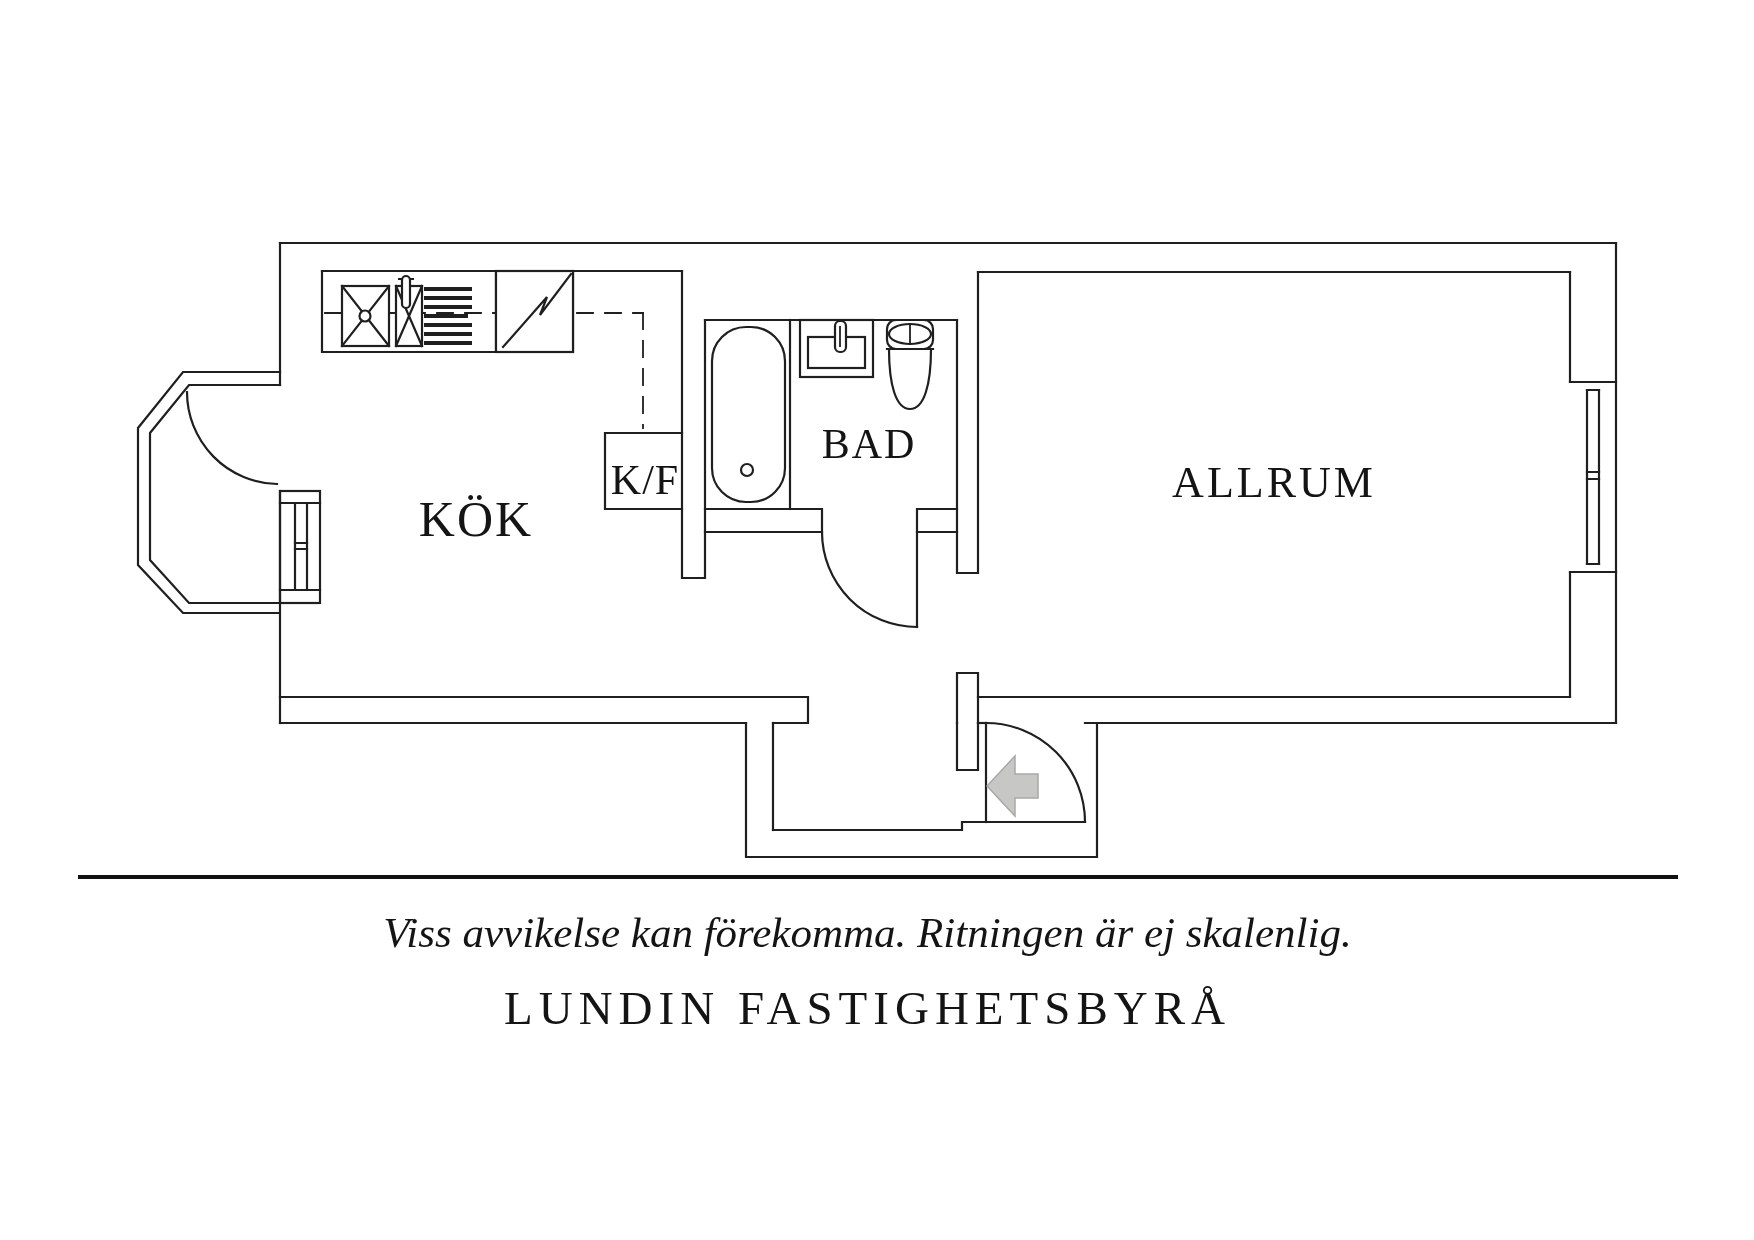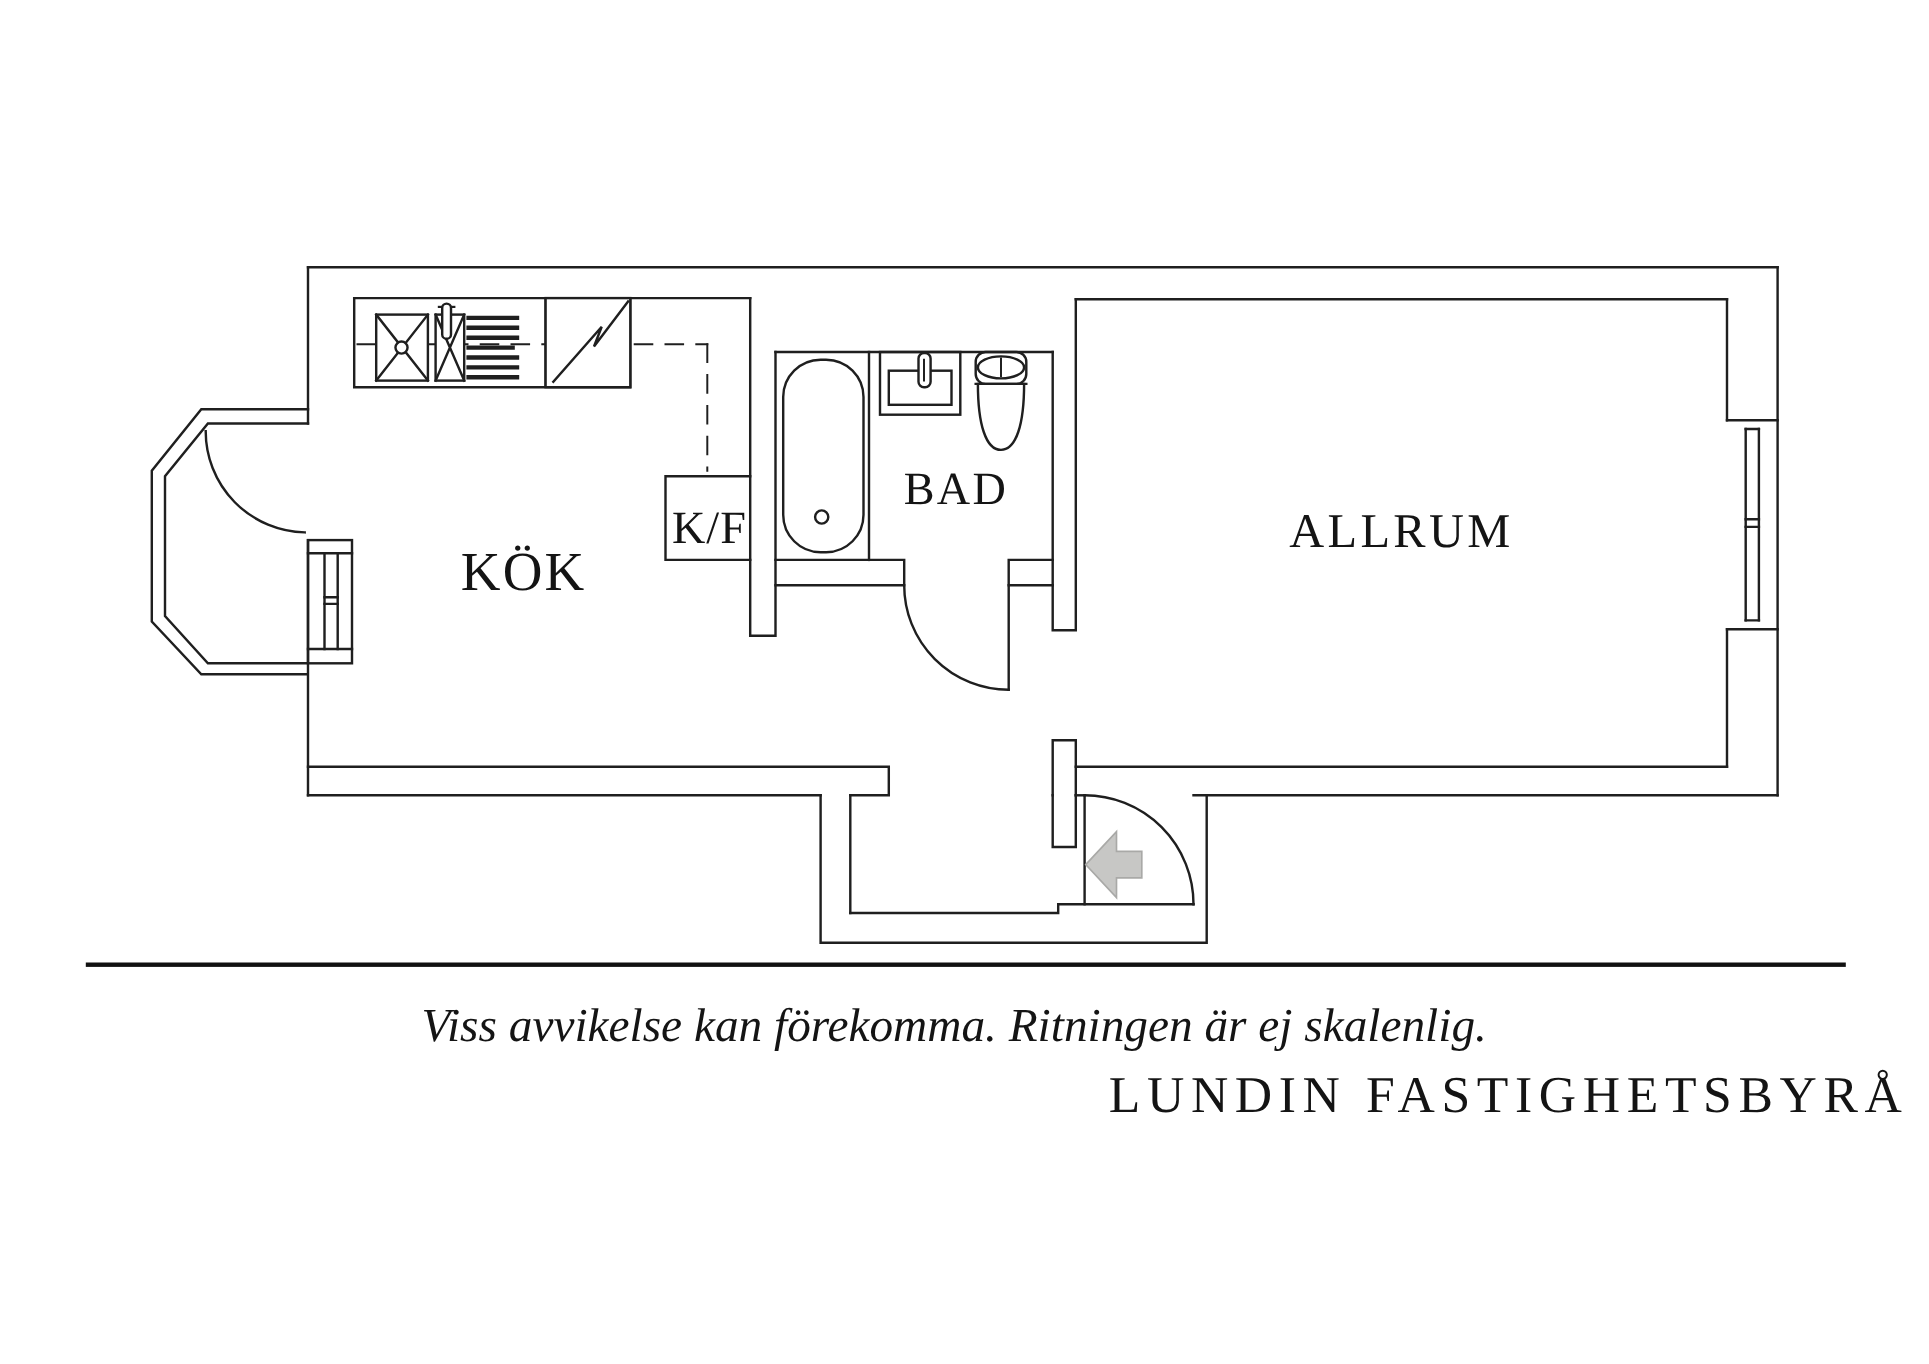--- a/index.html
+++ b/index.html
@@ -1,21 +1,21 @@
 <!DOCTYPE html>
 <html><head>
 <meta charset="utf-8">
 <style>
   html,body{margin:0;padding:0;background:#ffffff;}
   .page{position:relative;width:1754px;height:1240px;background:#ffffff;overflow:hidden;
         font-family:"Liberation Serif","DejaVu Serif",serif;}
   .plan-svg{position:absolute;left:0;top:0;width:1754px;height:1240px;}
   .footer{position:absolute;left:0;top:908px;width:1735px;text-align:center;color:#141414;}
   .footer .disclaimer{font-style:italic;font-size:43px;line-height:1.15;}
-  .footer .company{font-size:47px;letter-spacing:6px;margin-top:12px;text-align:right;}
+  .footer .company{font-size:47px;letter-spacing:6px;margin-top:24px;}
   svg text{fill:#141414;}
 </style>
 </head>
 <body>
 
 <div class="page">
 
   <svg class="plan-svg" viewBox="0 0 1754 1240">
     <g fill="none" stroke="#1f1f1f" stroke-width="2.2" stroke-linecap="square">
 

